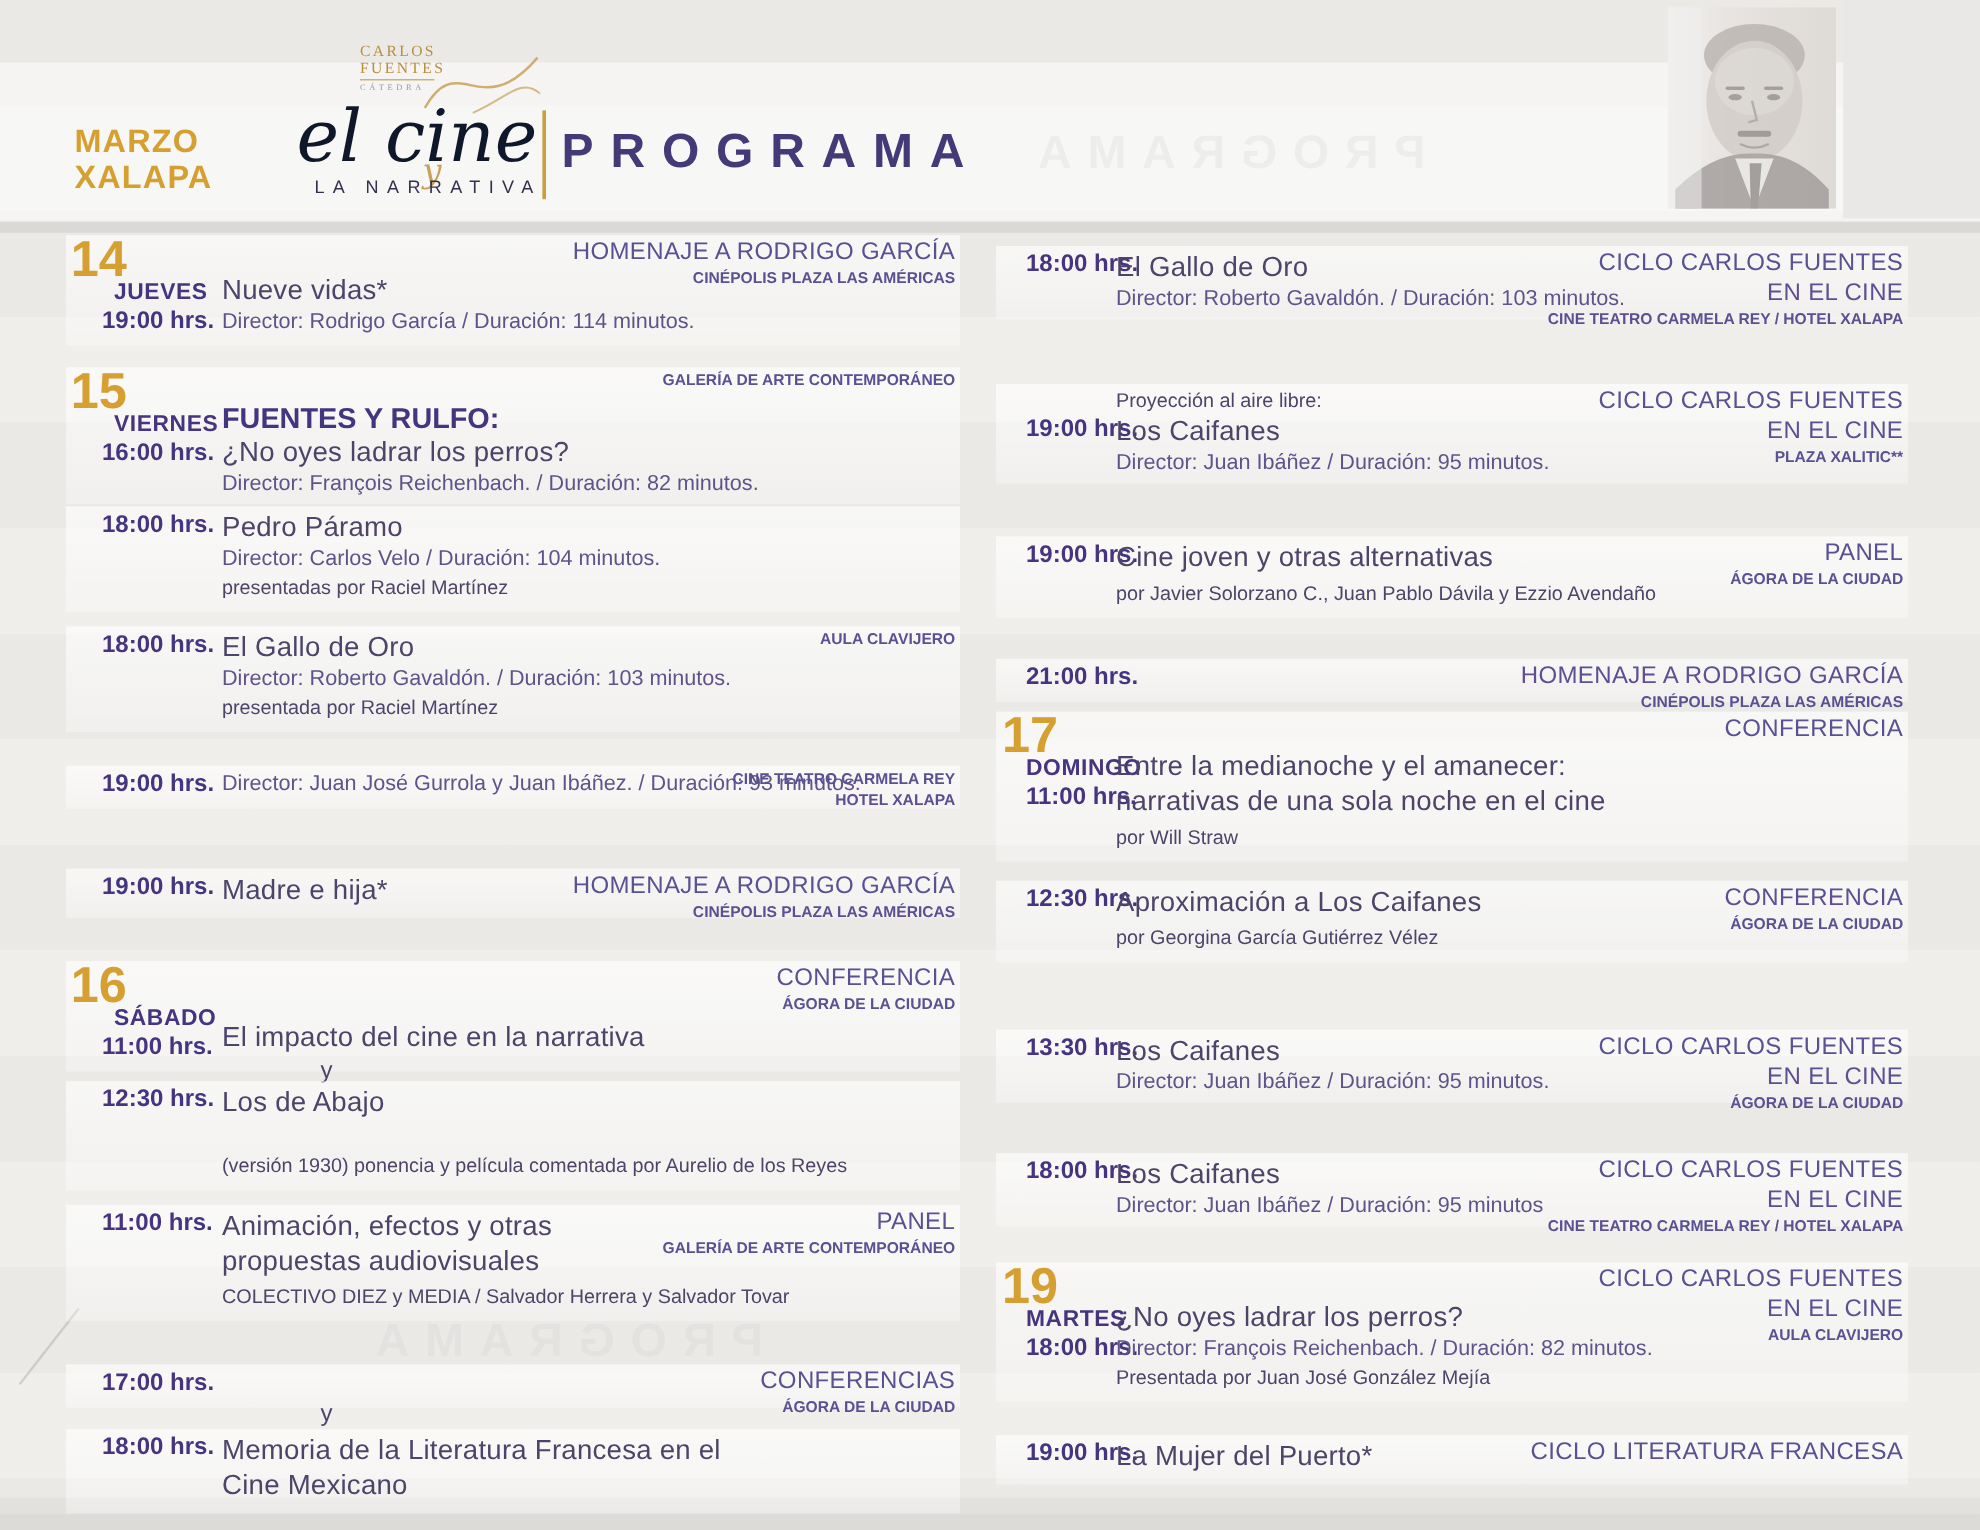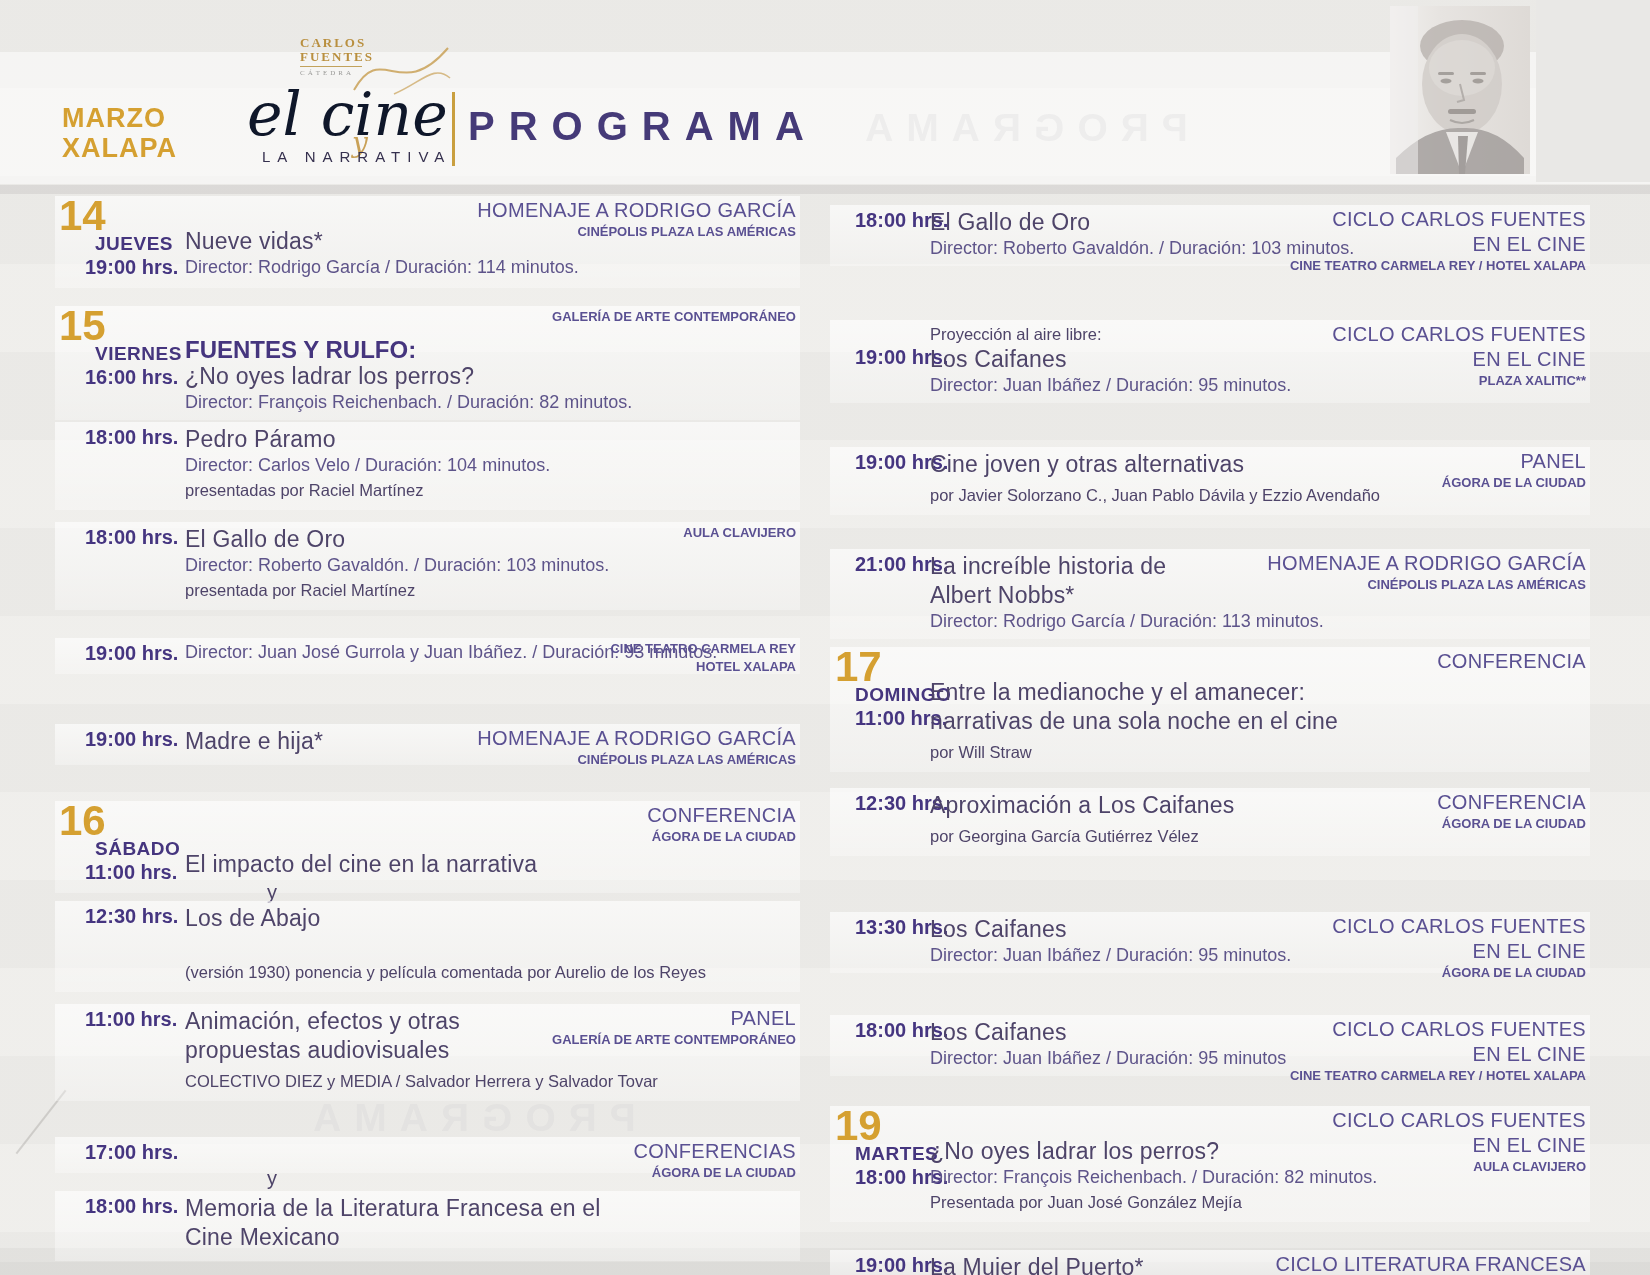--- a/index.html
+++ b/index.html
@@ -32,21 +32,21 @@
     pointer-events:none;white-space:nowrap;
   }
   .bleed.top{left:852px;top:106px;}
   .bleed.bottom{left:300px;top:1096px;color:rgba(70,70,95,0.04);}
 
   
   .hdr{position:absolute;z-index:2;}
   .month-city{left:62px;top:103px;font-weight:bold;font-size:27px;line-height:30px;
     color:#d5a031;letter-spacing:1px;}
   .brand{left:300px;top:36px;color:#b98f3f;font-family:"Liberation Serif",serif;}
-  .brand .b1,.brand .b2{font-size:13px;letter-spacing:2px;font-weight:bold;line-height:14px;}
+  .brand .b1,.brand .b2{font-size:13px;letter-spacing:2px;font-weight:normal;line-height:14px;}
   .brand .rule{width:62px;height:1px;background:#c2a25c;margin:2px 0;}
   .brand .b3{font-size:7px;letter-spacing:3px;color:#9a9a98;}
   .flourish{position:absolute;left:352px;top:34px;z-index:2;}
   .logo-script{left:247px;top:88px;font-family:"DejaVu Serif",serif;font-style:italic;
     font-size:60px;color:#0f172a;line-height:52px;}
   .logo-conn{left:352px;top:126px;font-family:"DejaVu Serif",serif;font-style:italic;
     font-size:28px;color:#c9a157;}
   .logo-sub{left:262px;top:148px;font-size:15px;letter-spacing:7px;color:#35304e;}
   .logo-divider{left:452px;top:92px;width:3px;height:74px;background:#c99f3f;}
   .program-title{left:468px;top:104px;font-weight:bold;font-size:40px;
@@ -380,27 +380,20 @@
       </div>
       <div class="venue">
         <div class="v-cat">PANEL</div>
         <div class="v-loc">ÁGORA DE LA CIUDAD</div>
       </div>
     </div>
     <div class="entry">
       <div class="cell-time">
         <div class="time">21:00 hrs.</div>
       </div>
-      <div class="cell-title">
-        <div class="title">
-          <div class="title-line">La increíble historia de</div>
-          <div class="title-line">Albert Nobbs*</div>
-        </div>
-        <div class="details">Director: Rodrigo García / Duración: 113 minutos.</div>
-      </div>
       <div class="venue">
         <div class="v-cat">HOMENAJE A RODRIGO GARCÍA</div>
         <div class="v-loc">CINÉPOLIS PLAZA LAS AMÉRICAS</div>
       </div>
     </div>
     <div class="entry has-day">
       <div class="cell-time">
         <div class="day-num">17</div>
         <div class="day-name">DOMINGO</div>
         <div class="time">11:00 hrs.</div>

